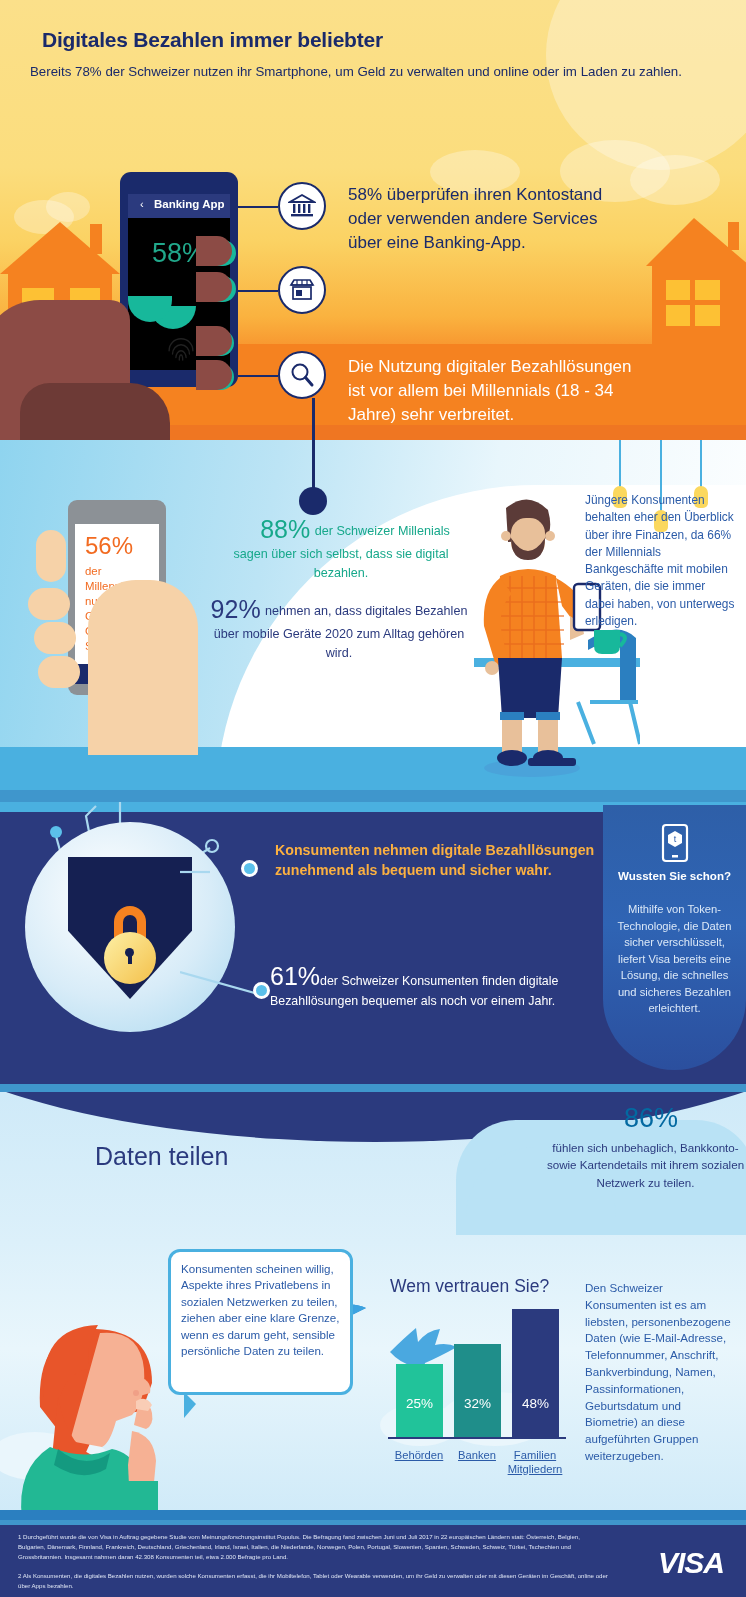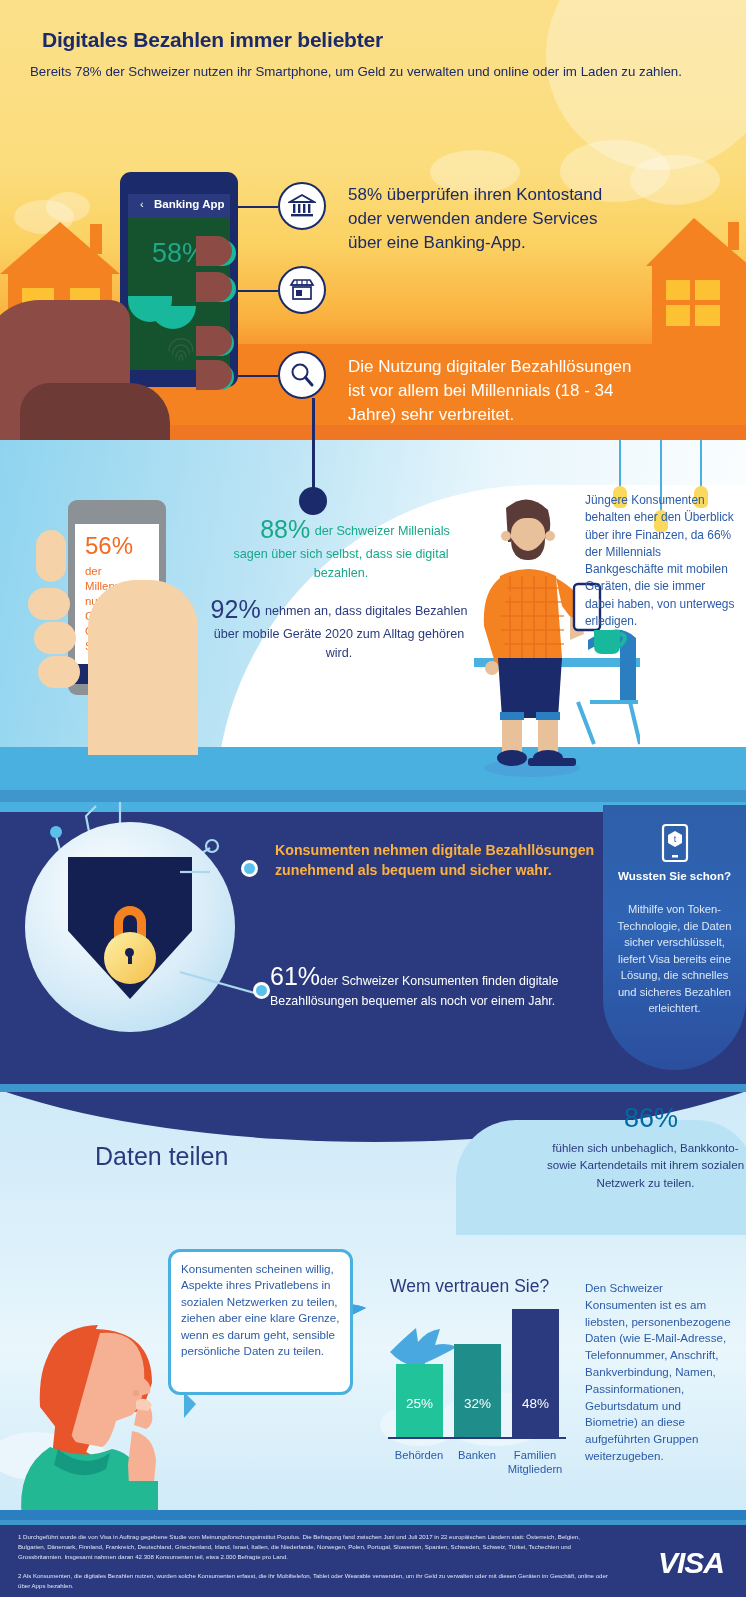--- a/index.html
+++ b/index.html
@@ -24,21 +24,21 @@
              color:#1a2a6b; letter-spacing:-0.2px; }
   .s1sub { position:absolute; left:30px; top:62px; width:690px; font-size:13.3px;
            color:#1a2a6b; line-height:1.55; }
 
   
   .phone { position:absolute; left:120px; top:172px; width:118px; height:215px;
            background:#1a2a6b; border-radius:11px; }
   .phonebar { position:absolute; left:8px; top:22px; width:102px; height:24px; background:#2b3a7e; }
   .phonebar .bt { position:absolute; left:12px; top:4px; font-size:11px; color:#fff; }
   .phonebar .lb { position:absolute; left:26px; top:4px; font-size:11.5px; color:#fff; font-weight:bold; }
-  .phonescreen { position:absolute; left:8px; top:46px; width:102px; height:152px; background:#14532d; }
+  .phonescreen { position:absolute; left:8px; top:46px; width:102px; height:152px; background:#000000; }
   .p58 { position:absolute; left:0; top:20px; width:102px; text-align:center;
          font-size:27px; color:#21a88b; }
   .teal1 { position:absolute; left:22px; top:88px; width:46px; height:23px;
            background:#17b89b; border-radius:0 0 46px 46px; }
   .fingerprint { position:absolute; left:36px; top:114px; width:34px; height:34px; opacity:.28; }
   
   .palm { position:absolute; left:0px; top:300px; width:200px; height:140px;
           background:#8c4b45; border-radius:60px 20px 0 0; }
   .thumbTeal { position:absolute; left:128px; top:296px; width:44px; height:26px;
                background:#17b89b; border-radius:0 0 44px 44px; }
@@ -140,21 +140,21 @@
             background:#fff; border:3px solid #4ab0e0; border-radius:12px; z-index:22; }
   .bubbletx { position:absolute; left:10px; top:9px; width:166px; font-size:11.6px;
               color:#2b5ba8; line-height:1.42; }
   .bubbletail { position:absolute; left:184px; top:1392px; width:0; height:0;
                 border-left:12px solid #4ab0e0; border-top:12px solid transparent;
                 border-bottom:14px solid transparent; z-index:21; }
 
   .charttitle { position:absolute; left:390px; top:1276px; font-size:17.5px; color:#2b3a7e; z-index:20; }
   .chartwrap { position:absolute; left:388px; top:1300px; width:178px; height:145px; z-index:20; }
   .bar { position:absolute; bottom:8px; width:47px; text-align:center; color:#fff; font-size:13.5px; }
-  .barlabel { position:absolute; top:148px; width:58px; text-align:center; font-size:11.2px; color:#2b5ba8; line-height:1.25; }
+  .barlabel { position:absolute; top:148px; width:58px; text-align:center; font-size:11.2px; color:#2b5ba8; line-height:1.25;text-decoration:underline; }
   .axis { position:absolute; left:0; bottom:6px; width:178px; height:2.5px; background:#2b3a7e; }
 
   .s4right { position:absolute; left:585px; top:1280px; width:152px; font-size:11.6px;
              color:#2b5ba8; line-height:1.45; z-index:20; }
 
   .woman * { position:absolute; }
 
   
   .footer { position:absolute; left:0; top:1520px; width:746px; height:77px; background:#2b3a7e; }
   .footerline { position:absolute; left:0; top:0; width:746px; height:5px; background:#3f96cc; }

